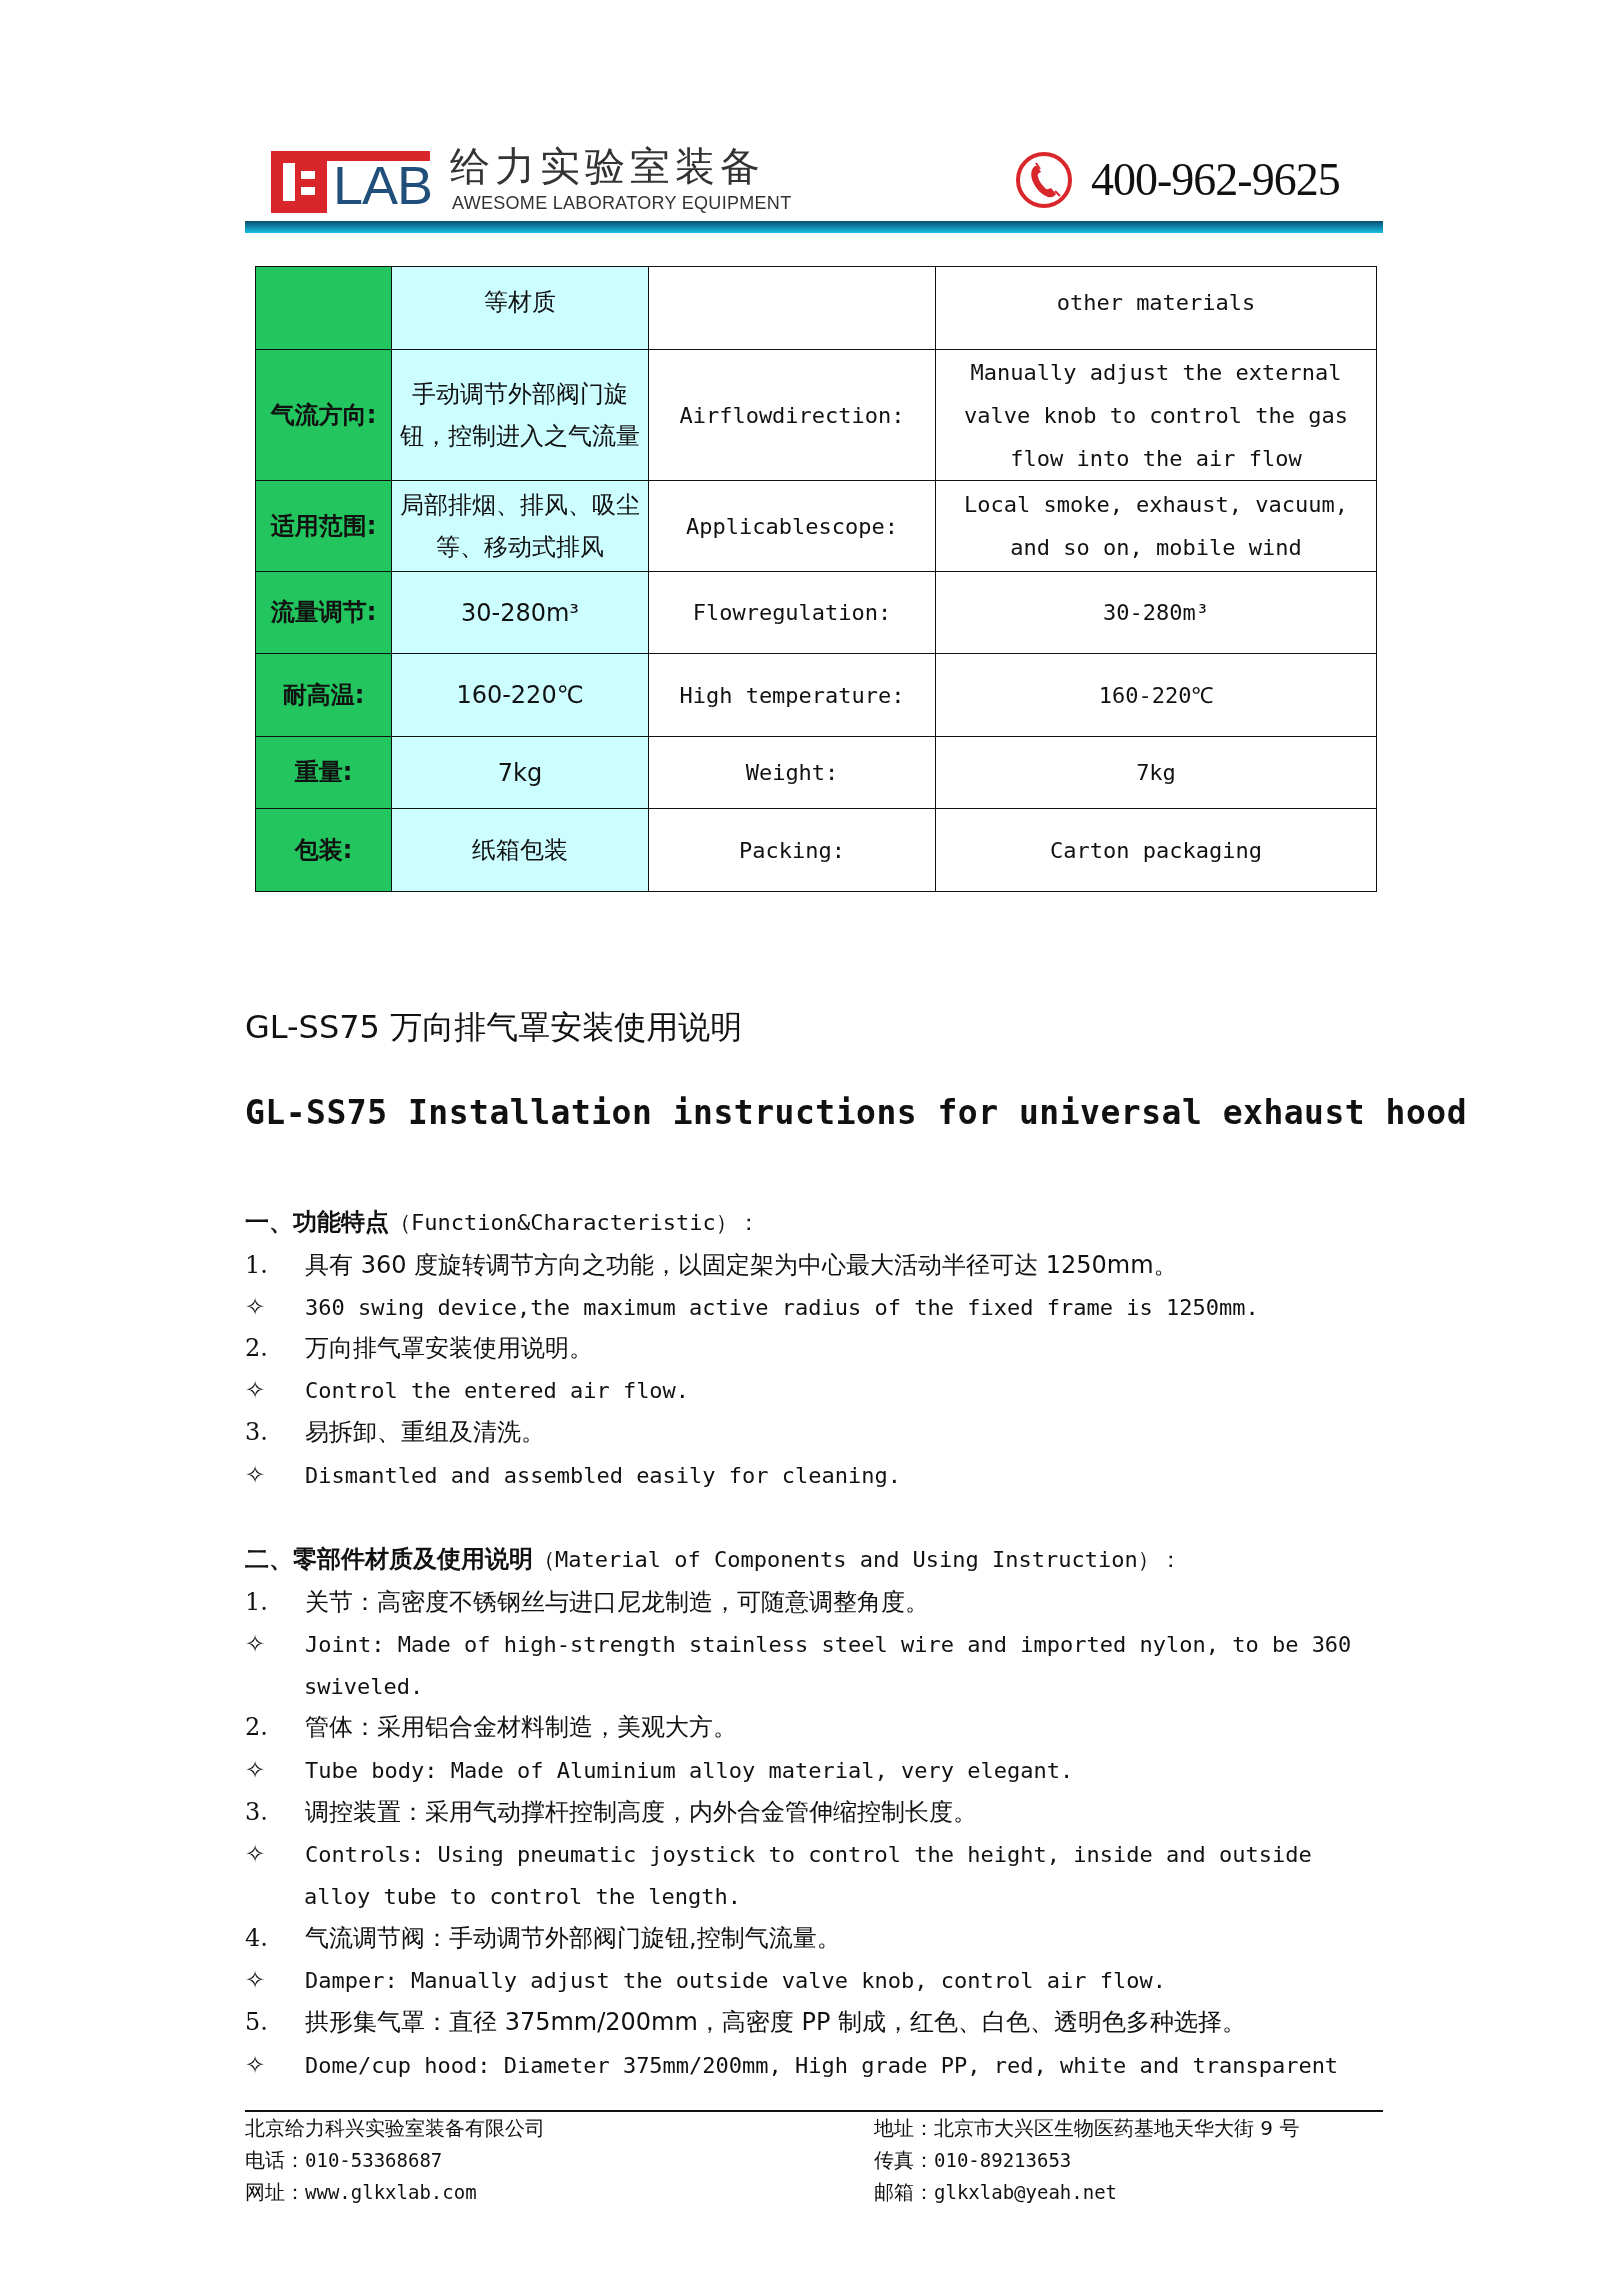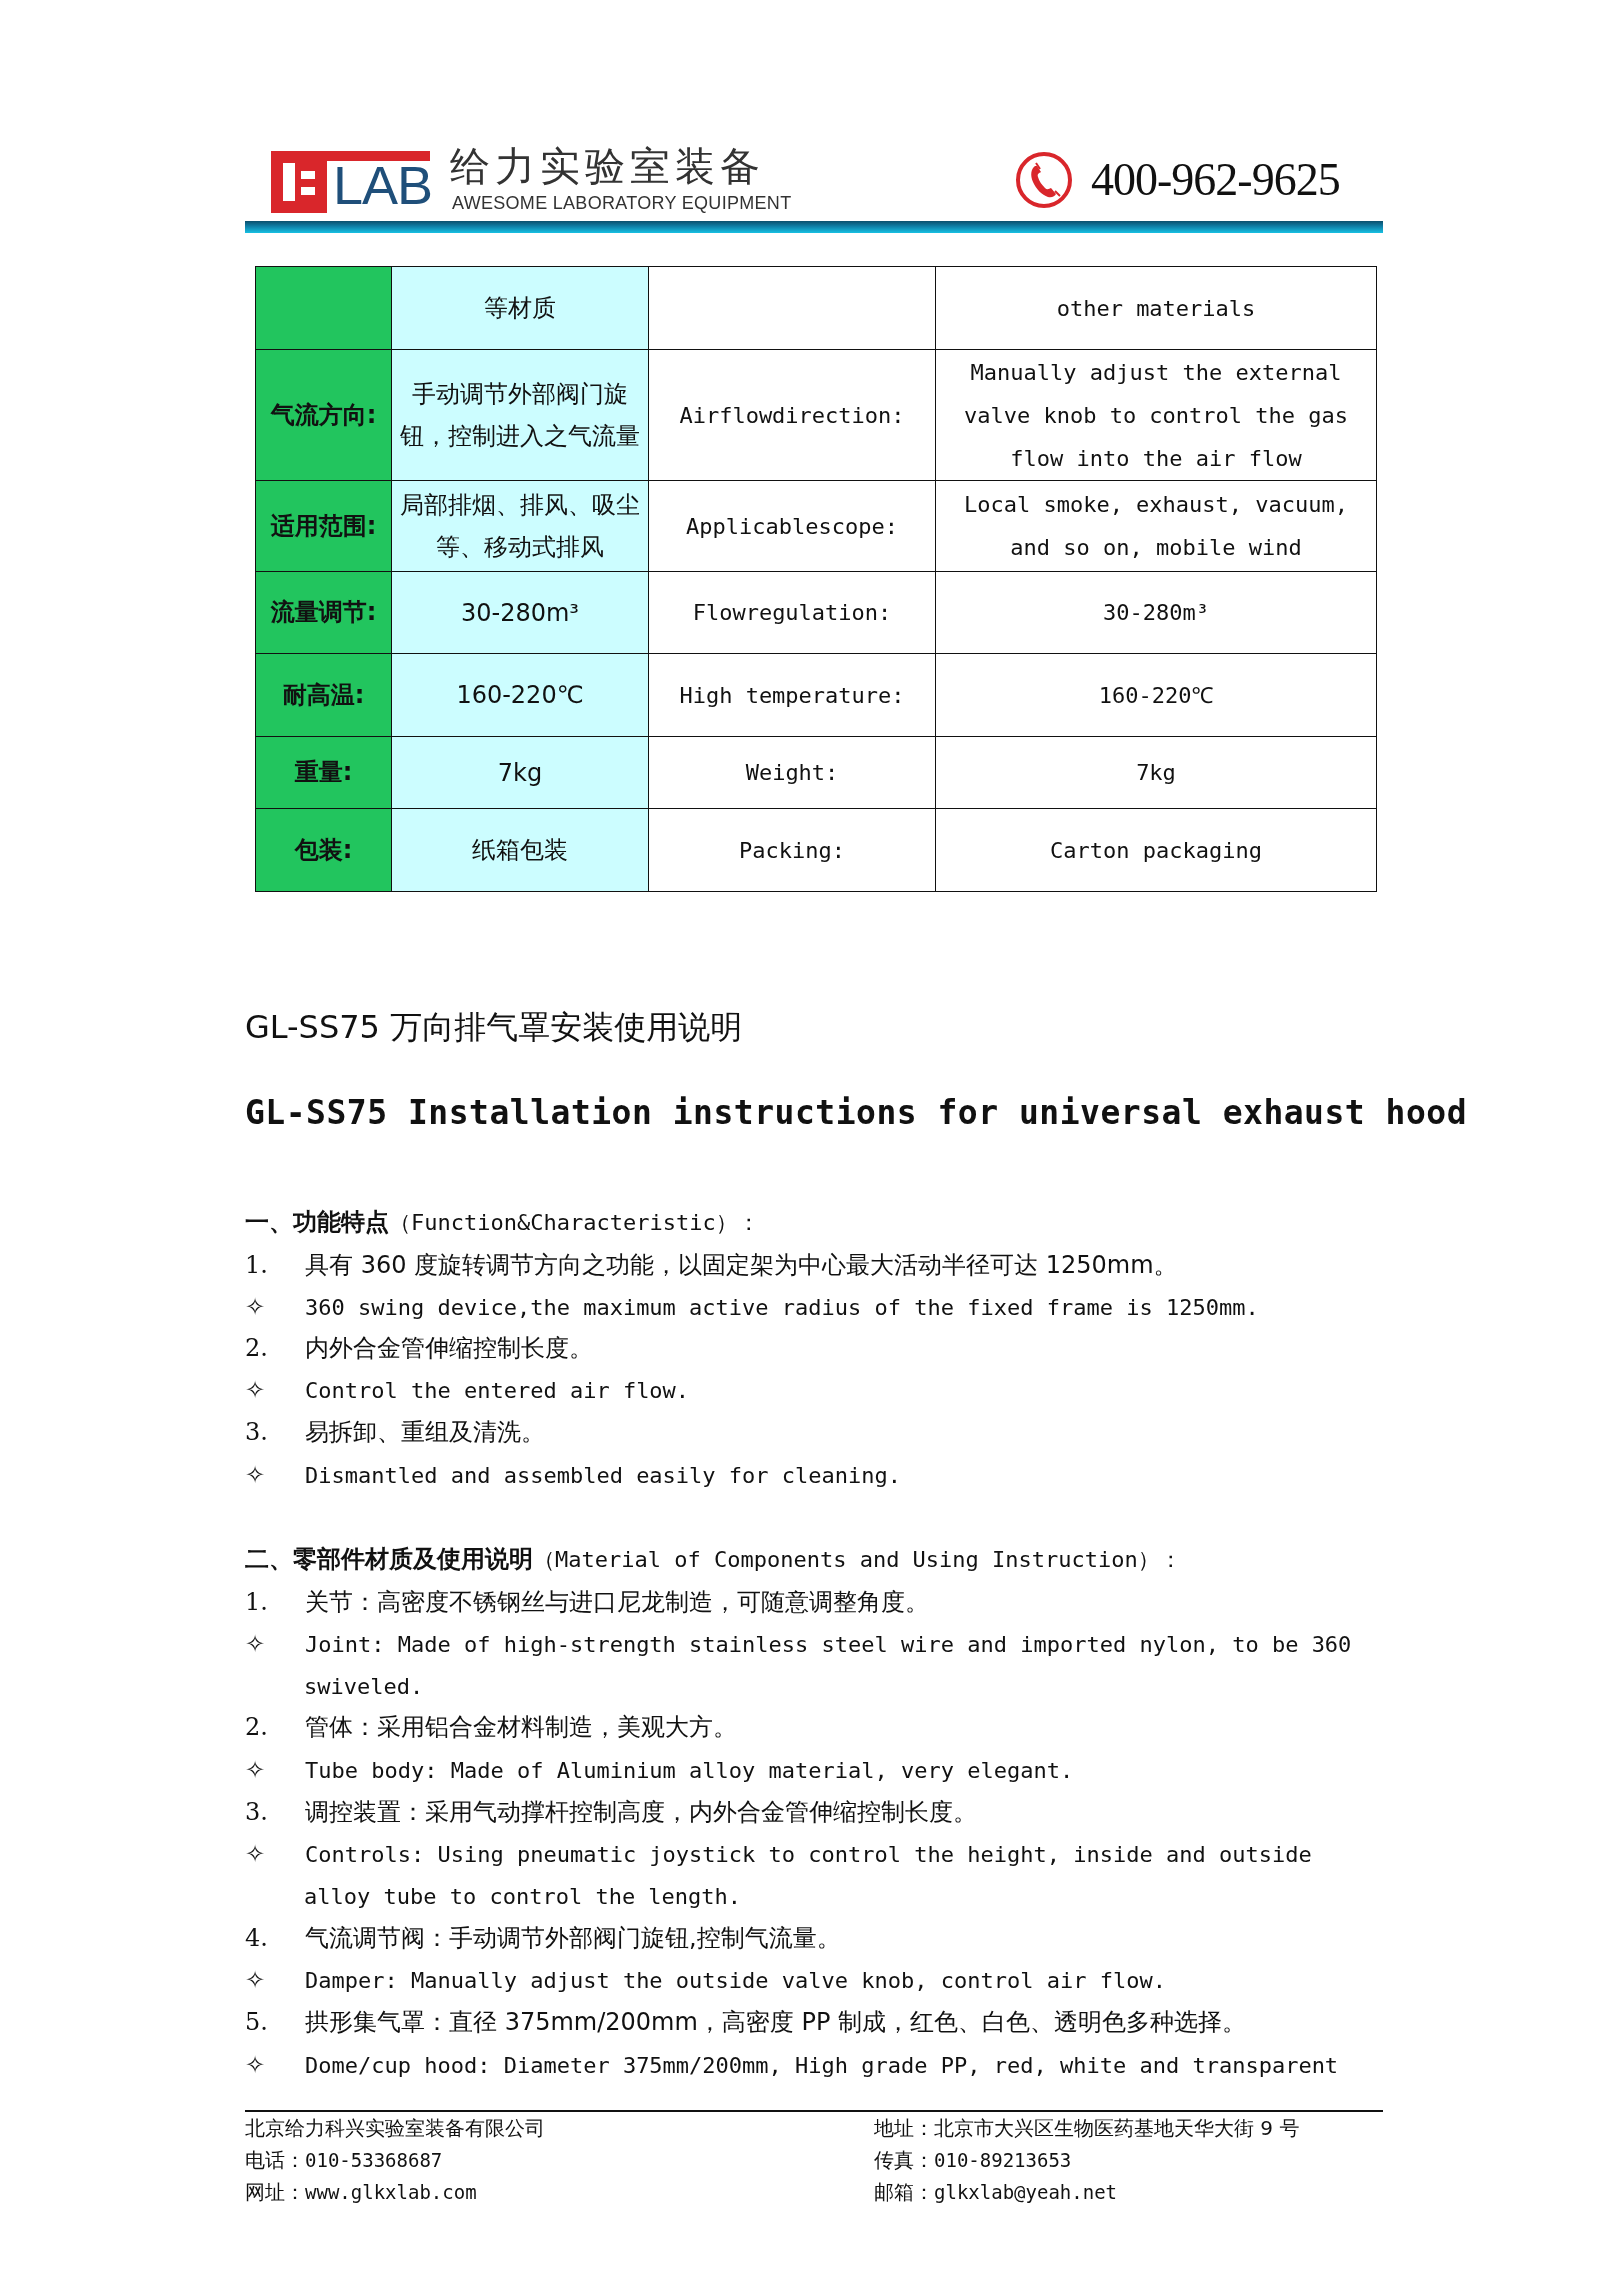--- a/index.html
+++ b/index.html
@@ -25,21 +25,21 @@
     
     table.spec { position: absolute; left: 255px; top: 266px; width: 1120px; border-collapse: collapse;
                  table-layout: fixed; }
     table.spec td { border: 1.5px solid #111; text-align: center; vertical-align: middle;
                     font-size: 23px; line-height: 43px; padding: 0 2px; }
     table.spec td.cn-label { background: #22c55e; font-family: "DejaVu Sans", sans-serif; font-weight: bold;
                              font-size: 24px; }
     table.spec td.cn-val { background: #ccfdff; font-family: "DejaVu Sans", sans-serif; font-size: 24px; line-height: 42px; }
     table.spec td.en-label { font-family: "DejaVu Sans Mono", "Liberation Mono", monospace; font-size: 22px; }
     table.spec td.en-val { font-family: "DejaVu Sans Mono", "Liberation Mono", monospace; font-size: 22px; }
-    table.spec td.top-align { vertical-align: top; padding-top: 20px; }
+    table.spec td.top-align { vertical-align: top; padding-top: 14px; }
 
     
     .title-cn { left: 245px; top: 1003px; font-family: "DejaVu Sans", sans-serif; font-size: 32px; line-height: 48px; }
     .title-en { left: 245px; top: 1089px; font-family: "DejaVu Sans Mono", "Liberation Mono", monospace;
                 font-size: 33px; line-height: 48px; font-weight: bold; letter-spacing: 0.5px; }
 
     
     .line { position: absolute; left: 245px; font-size: 24px; line-height: 30px; white-space: nowrap; }
     .line .num { display: inline-block; width: 60px; }
     .line .txt-cn { font-family: "DejaVu Sans", sans-serif; }
@@ -137,21 +137,21 @@
 <div class="line sec-head" style="top:1207px">
   <span class="bold">一、功能特点</span><span class="paren">（Function&amp;Characteristic）：</span>
 </div>
 <div class="line" style="top:1250px">
   <span class="num">1.</span><span class="txt-cn">具有 360 度旋转调节方向之功能，以固定架为中心最大活动半径可达 1250mm。</span>
 </div>
 <div class="line" style="top:1292px">
   <span class="num">✧</span><span class="txt-en">360 swing device,the maximum active radius of the fixed frame is 1250mm.</span>
 </div>
 <div class="line" style="top:1333px">
-  <span class="num">2.</span><span class="txt-cn">内外合金管伸缩控制长度。</span>
+  <span class="num">2.</span><span class="txt-cn">万向排气罩安装使用说明。</span>
 </div>
 <div class="line" style="top:1375px">
   <span class="num">✧</span><span class="txt-en">Control the entered air flow.</span>
 </div>
 <div class="line" style="top:1417px">
   <span class="num">3.</span><span class="txt-cn">易拆卸、重组及清洗。</span>
 </div>
 <div class="line" style="top:1460px">
   <span class="num">✧</span><span class="txt-en">Dismantled and assembled easily for cleaning.</span>
 </div>

